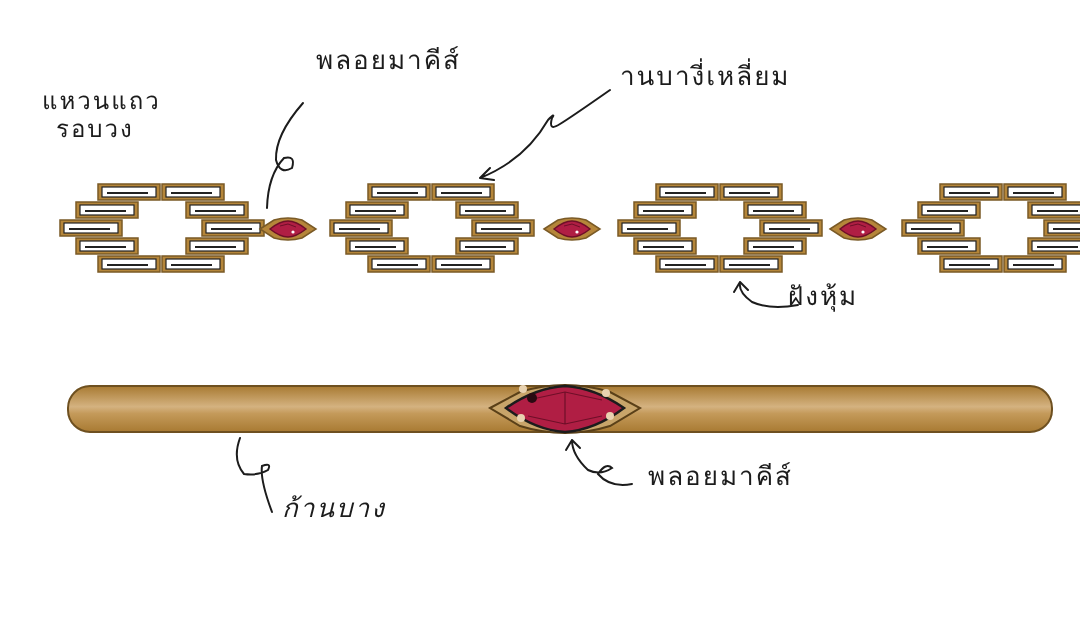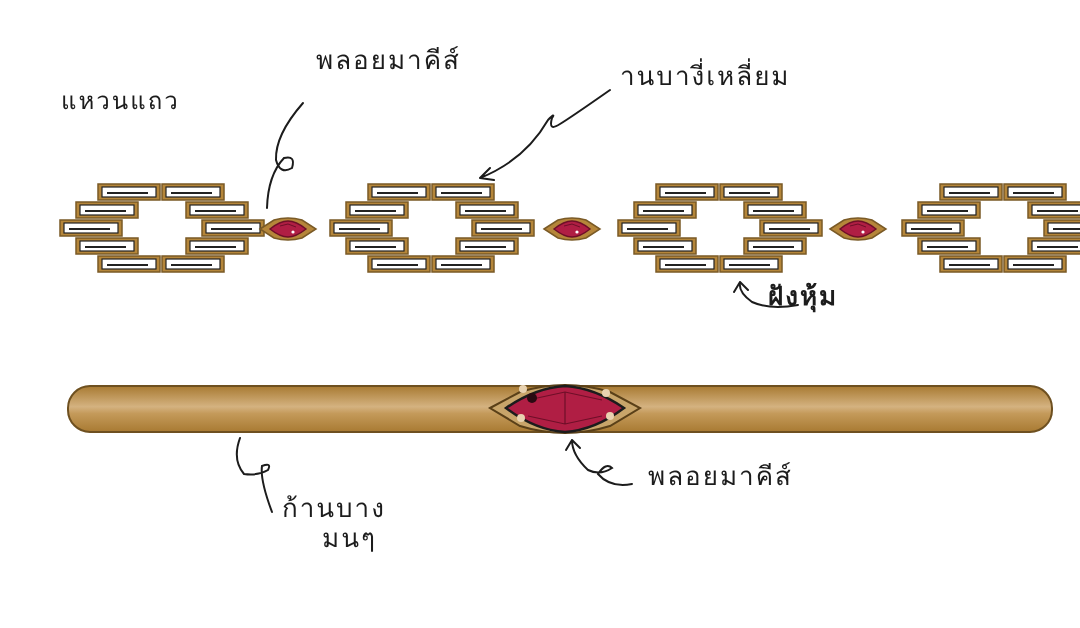--- a/index.html
+++ b/index.html
@@ -1,19 +1,19 @@
 <!DOCTYPE html>
 <html><head>
 <meta charset="utf-8">
 <style>
   html,body{margin:0;padding:0;background:#ffffff;}
   body{width:1080px;height:628px;position:relative;overflow:hidden;font-family:"DejaVu Sans",sans-serif;}
   .lbl{position:absolute;color:#1c1c1c;font-family:"DejaVu Sans",sans-serif;white-space:nowrap;letter-spacing:2px;line-height:1.15;}
   .lbl.big{font-size:26px;font-weight:300;}
-  .lbl.small{font-size:24px;margin-left:19px;}
+  .lbl.small{font-size:24px;}
   svg{position:absolute;left:0;top:0;}
 </style>
 </head>
 <body>
 
 <svg width="1080" height="628" viewBox="0 0 1080 628">
   <defs>
     <linearGradient id="bandGrad" x1="0" y1="0" x2="0" y2="1">
       <stop offset="0" stop-color="#a87a32"></stop>
       <stop offset="0.45" stop-color="#d4b280"></stop>
@@ -76,28 +76,28 @@
     <path d="M303,103 Q275,135 276,160 Q280,175 292,168 Q296,155 284,158 Q268,175 267,208"></path>
     <path d="M610,90 Q570,118 560,124 Q548,132 552,118 Q556,112 548,120 Q525,160 480,178 M480,178 L490,168 M480,178 L494,180"></path>
     <path d="M798,305 Q770,310 752,302 Q738,292 740,282 M740,282 L734,292 M740,282 L748,290"></path>
     <path d="M240,438 Q232,460 244,474 Q258,476 268,470 Q272,462 262,466 Q260,480 272,512"></path>
     <path d="M632,484 Q610,488 598,474 Q606,462 612,468 Q600,476 588,470 Q572,455 572,440 M572,440 L566,450 M572,440 L580,448"></path>
   </g>
 </svg>
 
 <div class="lbl small" style="left:42px;top:88px;">
   <div>แหวนแถว</div>
+  <div style="padding-left:14px;">รอบวง</div>
 </div>
 
 <div class="lbl big" style="left:316px;top:46px;">พลอยมาคีส์</div>
 
 <div class="lbl big" style="left:620px;top:62px;">านบางี่เหลี่ยม</div>
 
-<div class="lbl big" style="left:768px;top:282px;font-weight:bold;">ฝังหุ้ม</div>
+<div class="lbl big" style="left:788px;top:282px;">ฝังหุ้ม</div>
 
-<div class="lbl big" style="left:282px;top:494px;">
+<div class="lbl big" style="left:282px;top:494px;font-style:italic;">
   <div>ก้านบาง</div>
-  <div style="padding-left:40px;">มนๆ</div>
 </div>
 
 <div class="lbl big" style="left:648px;top:462px;">
   <div>พลอยมาคีส์</div>
 </div>
 
 </body></html>

